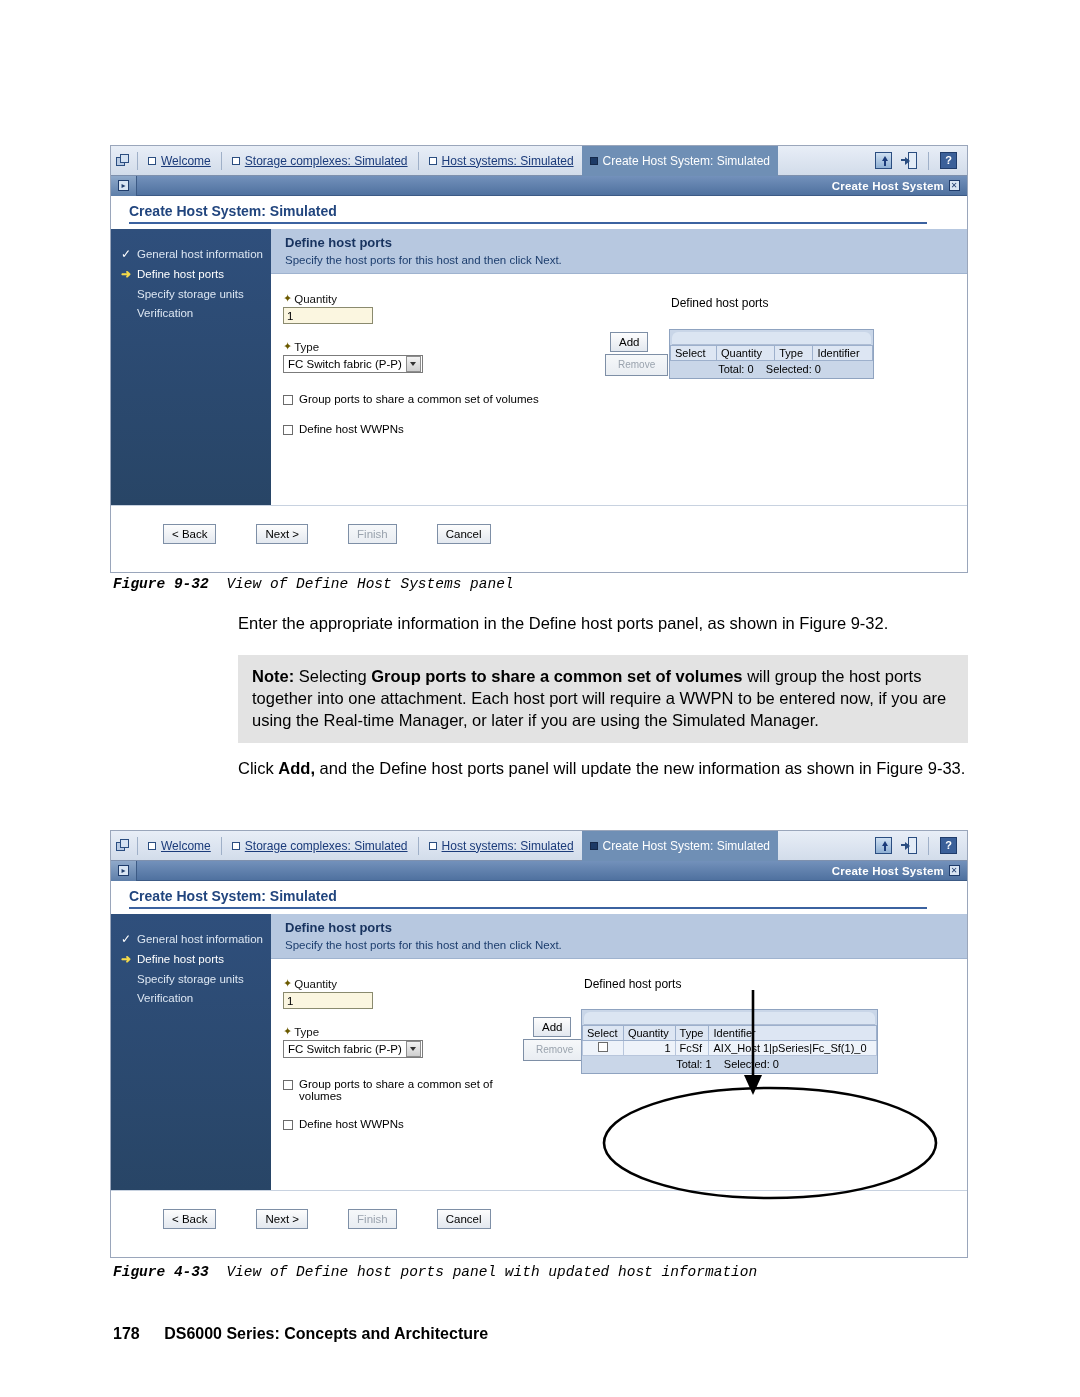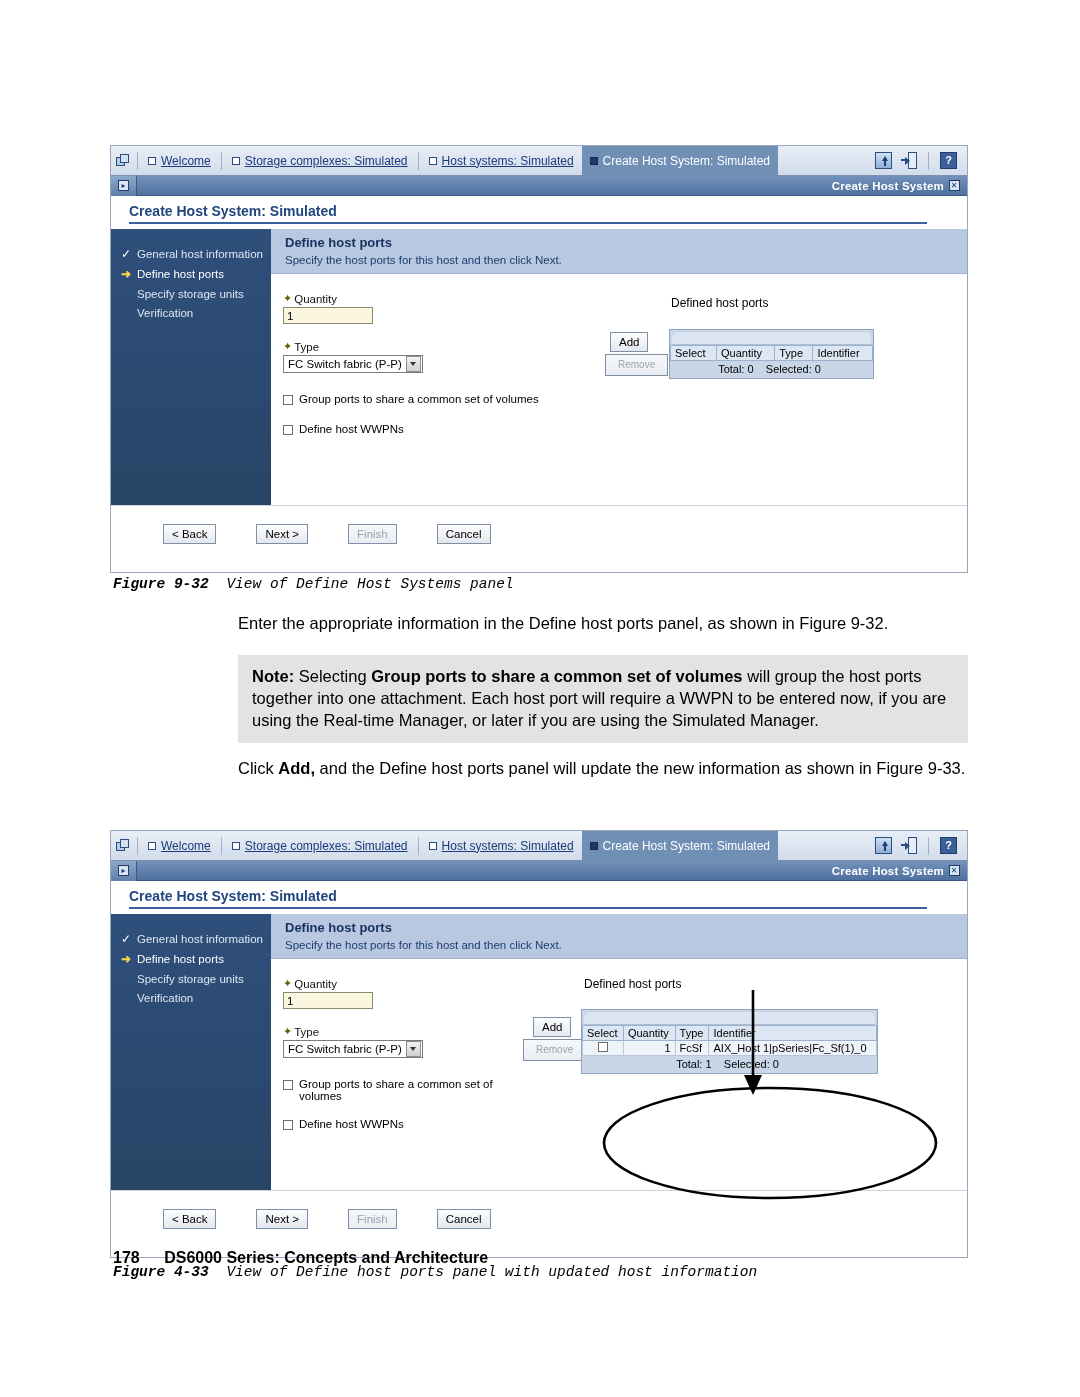--- a/index.html
+++ b/index.html
@@ -247,21 +247,21 @@
     font-family:"Liberation Sans", sans-serif;
     font-size:16.5px; line-height:1.33; color:#000;
   }
   .note-box {
     position:absolute; left:238px; top:655px; width:730px;
     background:#e3e3e3;
     padding:10px 14px 12px 14px;
     font-size:16.5px; line-height:1.34;
   }
   .footer {
-    position:absolute; left:113px; top:1249px;
+    position:absolute; left:113px; top:1325px;
     font-size:16px;
   }
   .footer .pg { font-weight:bold; margin-right:20px; }
   .footer .bk { font-weight:bold; }
 
   
   .annot { position:absolute; left:0; top:0; width:1080px; height:1397px;
            pointer-events:none; }
 </style>
 </head>

